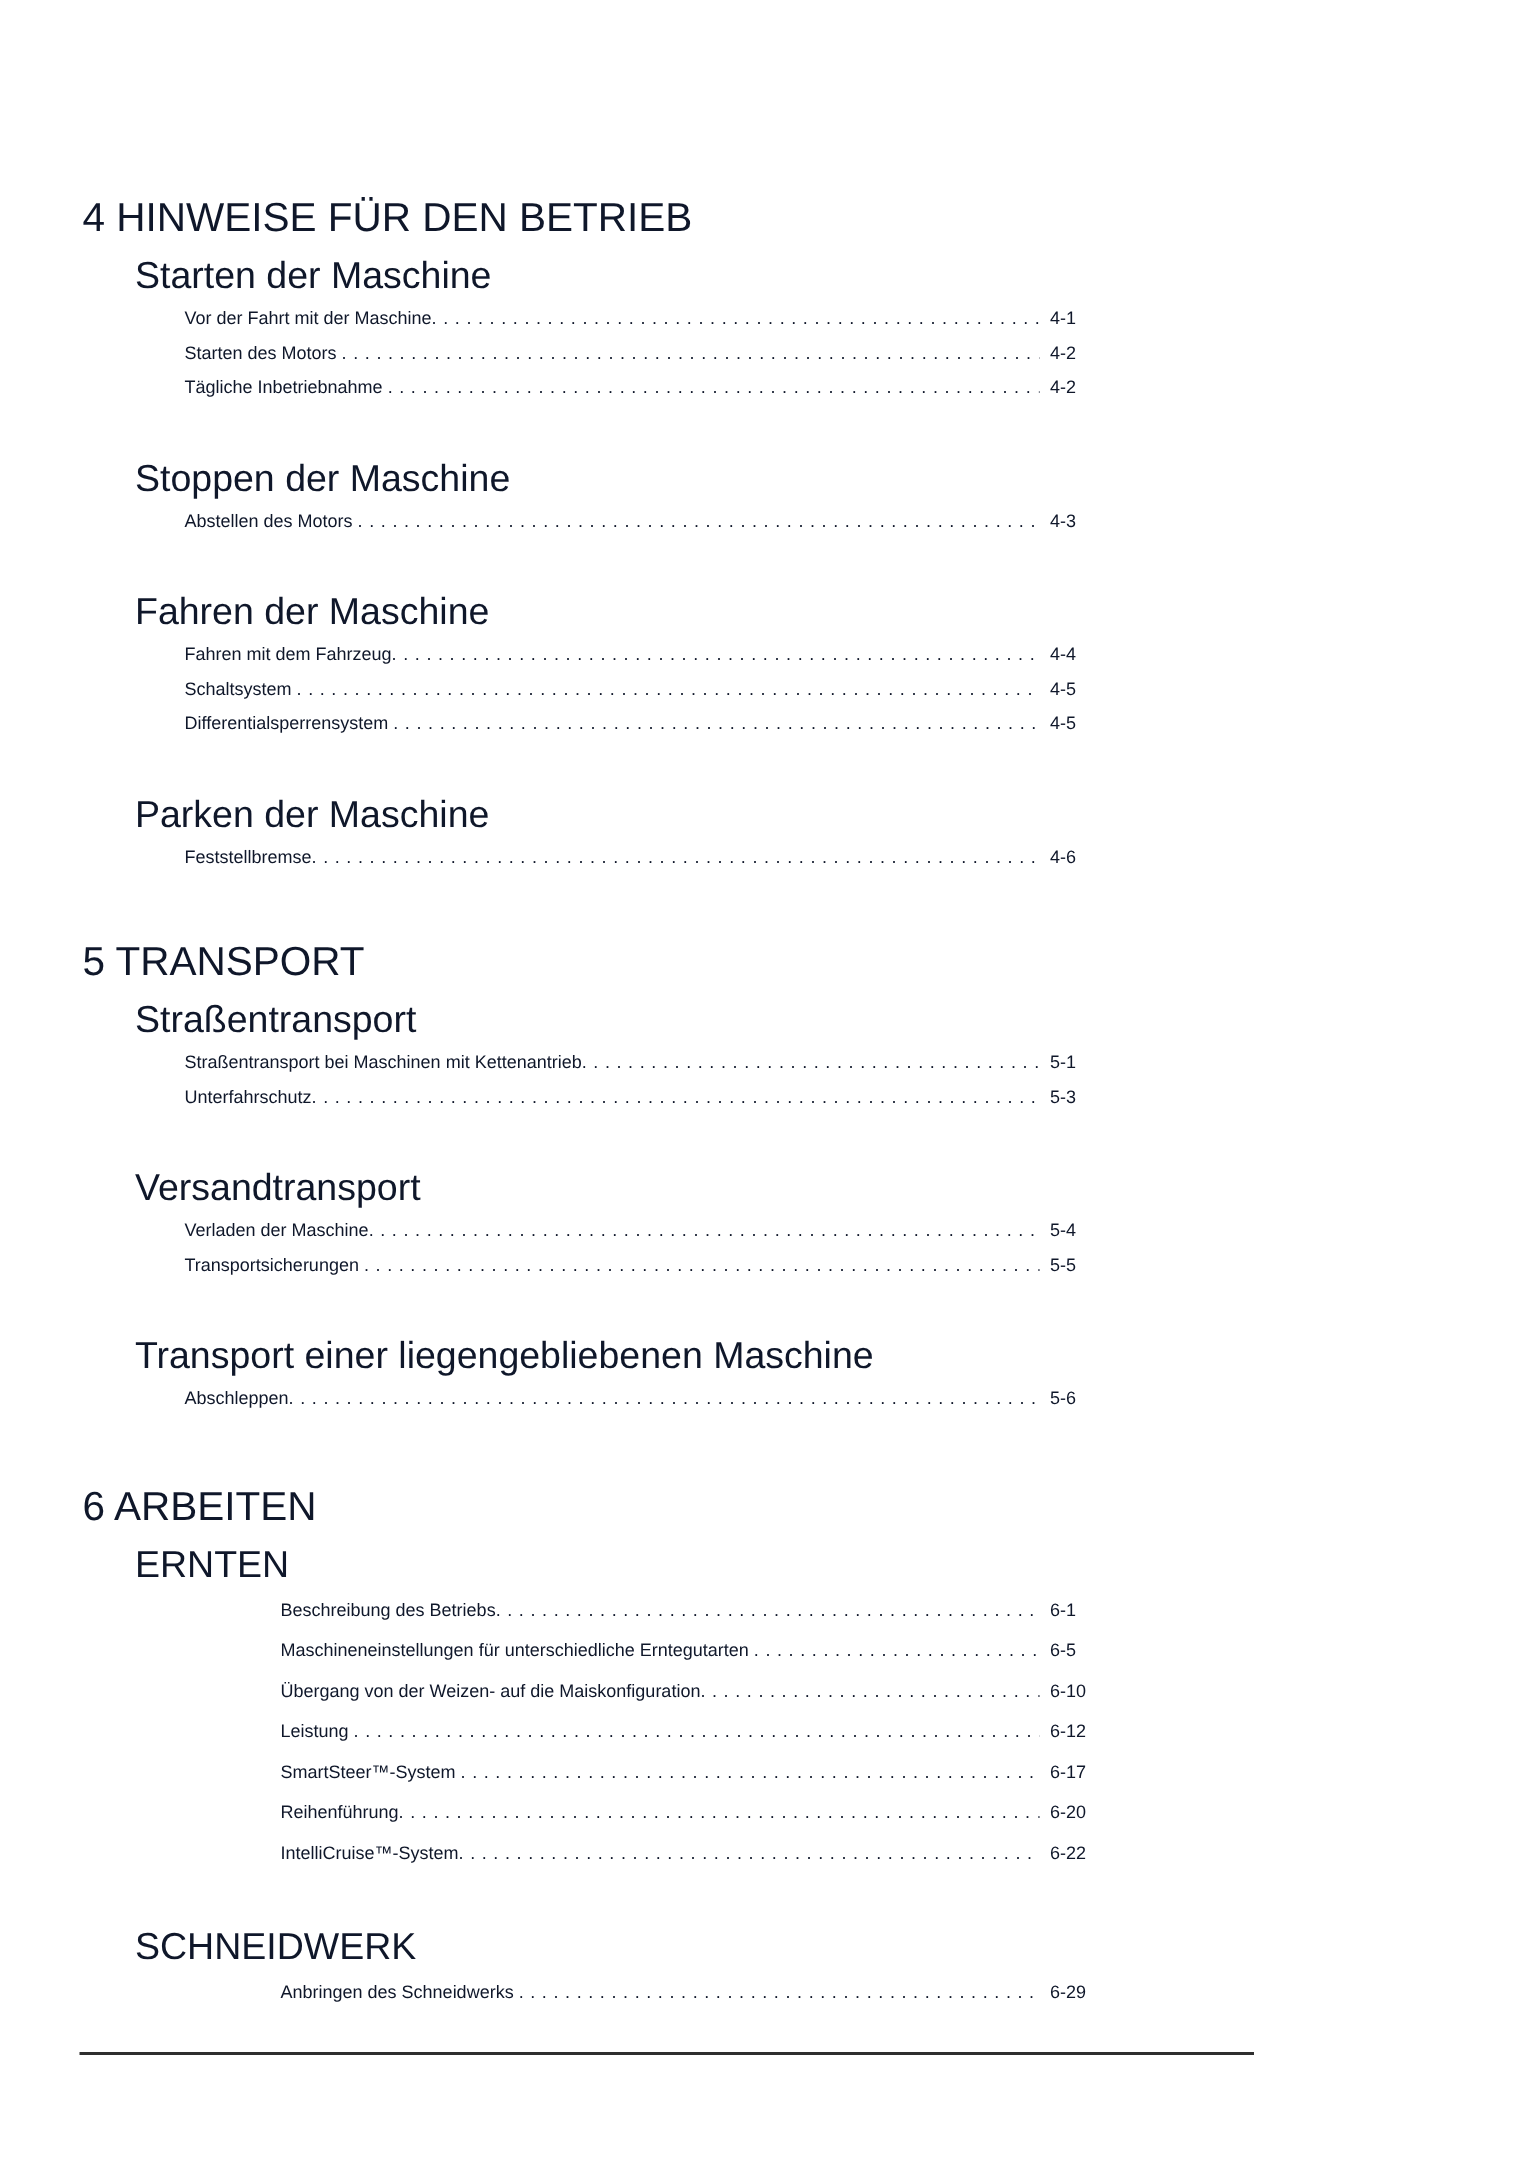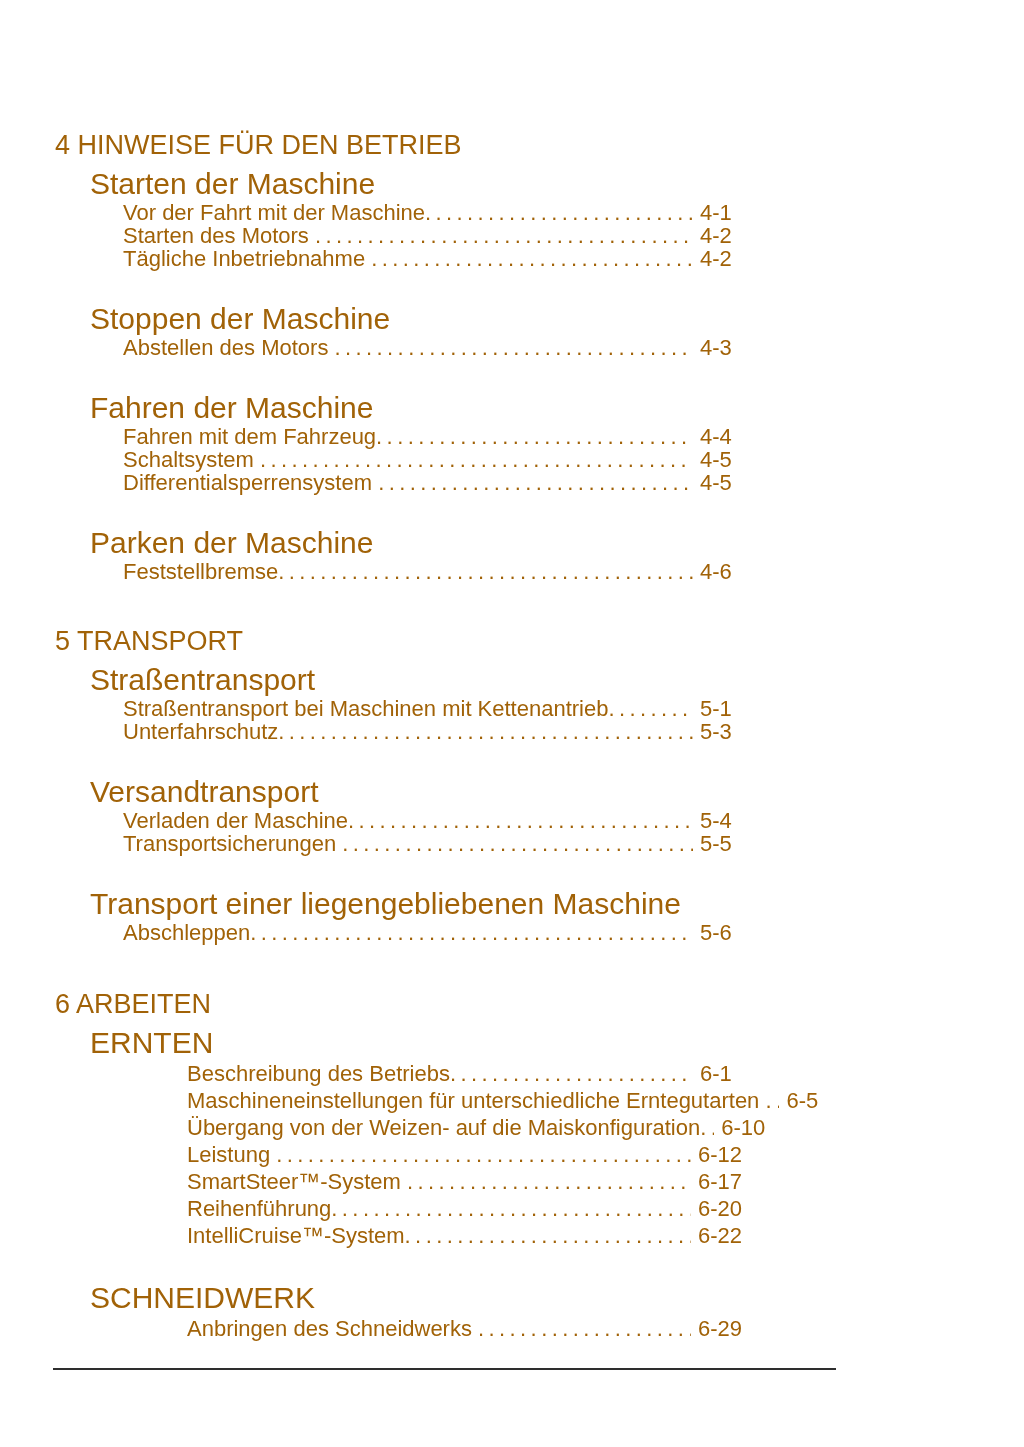--- a/index.html
+++ b/index.html
@@ -7,57 +7,57 @@
     padding: 0;
     background: #ffffff;
   }
   .page {
     position: relative;
     width: 836px;
     height: 1447px;
     background: #ffffff;
     overflow: hidden;
     font-family: "Liberation Sans", "DejaVu Sans", sans-serif;
-    color: #a16207;
+    color: #0f172a;
   }
   .content {
     padding: 130px 94px 0 55px; 
   }
   .chapter { margin: 0; }
   .chapter:nth-of-type(2) { margin-top: 43px; }
   .chapter:nth-of-type(3) { margin-top: 45px; }
 
   .chapter-title {
     margin: 0;
     font-size: 27px;
     line-height: 30px;
     font-weight: 400;
     white-space: pre;
   }
   .section { margin: 35px 0 0 35px; }
   .chapter > .section:first-of-type { margin-top: 10px; }
 
   .section-title {
     margin: 0;
-    font-size: 30px;
+    font-size: 25px;
     line-height: 28px;
     font-weight: 400;
     white-space: pre;
   }
   .entries {
     margin: 3px 0 0 33px;
   }
   
   .chapter:nth-of-type(3) .entries { margin-left: 97px; }
   .chapter:nth-of-type(3) .entry { line-height: 27px; }
 
   .entry {
     display: flex;
     align-items: baseline;
-    font-size: 22px;
+    font-size: 12px;
     line-height: 23px;
   }
   .entry-title {
     flex: 0 0 auto;
     white-space: pre; 
   }
   .dots {
     flex: 1 1 auto;
     overflow: hidden;
     white-space: nowrap;

